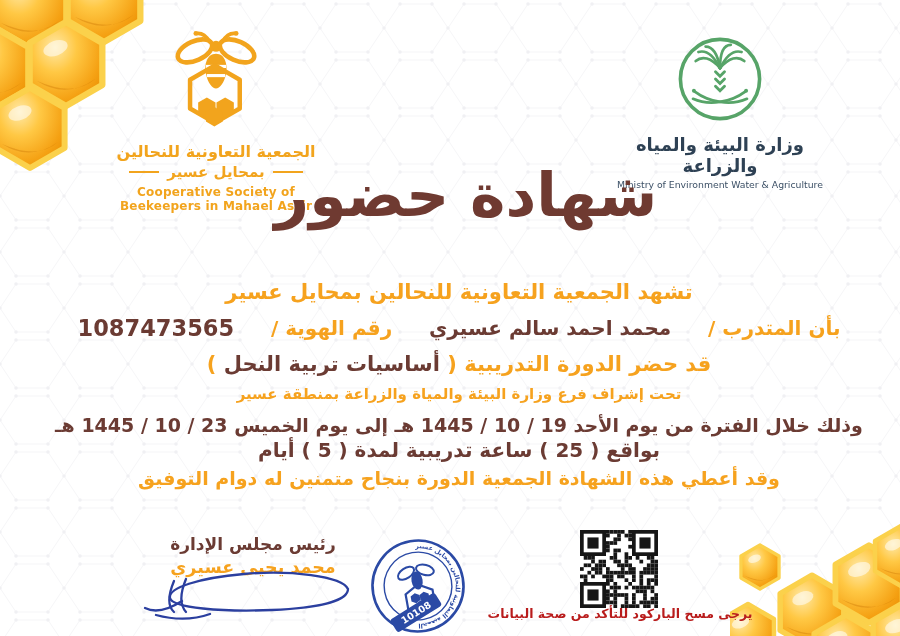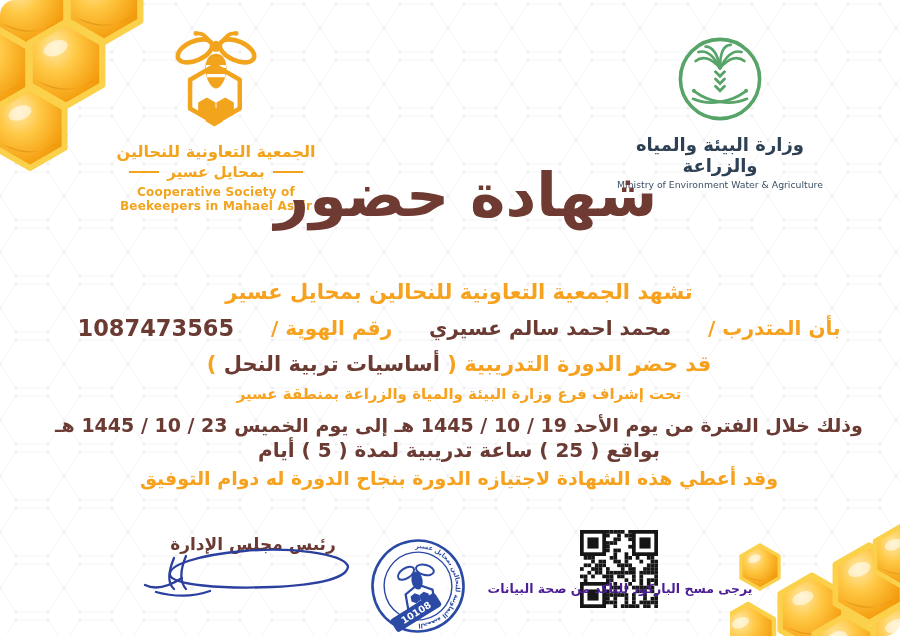--- a/index.html
+++ b/index.html
@@ -1,17 +1,17 @@
 <!DOCTYPE html>
 <html lang="ar"><head>
 <meta charset="utf-8">
 <style>
   html,body{margin:0;padding:0;background:#fff;}
   .cert{position:relative;width:900px;height:636px;overflow:hidden;background:#ffffff;
-        font-family:"DejaVu Sans","Liberation Sans",sans-serif;border-radius:15px;}
+        font-family:"DejaVu Sans","Liberation Sans",sans-serif;}
   .bg{position:absolute;left:0;top:0;z-index:0;}
   .corner{position:absolute;z-index:1;}
   .corner.tl{left:0;top:0;}
   .corner.br{right:0;bottom:0;}
 
   
   .org{position:absolute;left:108px;top:28px;width:216px;text-align:center;z-index:2;}
   .org-title{color:#f2a41d;font-weight:bold;font-size:16px;margin-top:2px;}
   .org-sub{display:flex;align-items:center;justify-content:center;gap:8px;color:#f2a41d;
            font-weight:bold;font-size:15px;margin-top:2px;}
@@ -40,22 +40,22 @@
   .l-hours{font-size:20px;margin-bottom:5px;}
   .l-close{font-size:19px;}
 
   
   .sig{position:absolute;left:128px;top:534px;width:250px;text-align:center;z-index:2;}
   .sig-title{color:#6b3b33;font-weight:bold;font-size:17px;}
   .sig-name{color:#f6a21e;font-weight:bold;font-size:17.5px;margin-top:3px;}
   .sig-scribble{margin-top:-14px;}
   .stamp{position:absolute;left:370px;top:538px;z-index:2;transform:rotate(-10deg);}
   .qr{position:absolute;left:580px;top:530px;z-index:2;background:#fff;}
-  .qr-caption{position:absolute;left:470px;top:581px;width:300px;text-align:center;z-index:2;
-              color:#4c1d95;font-weight:bold;font-size:12.5px;}
+  .qr-caption{position:absolute;left:470px;top:606px;width:300px;text-align:center;z-index:2;
+              color:#b91c1c;font-weight:bold;font-size:12.5px;}
 </style>
 </head>
 <body>
 
 <div class="cert">
 
   <svg class="bg" width="900" height="636">
     <defs>
       <pattern id="bgp" width="64" height="56" patternUnits="userSpaceOnUse">
         <polygon points="16,4 48,4 64,28 48,52 16,52 0,28" fill="none" stroke="#ededf1" stroke-width="1"></polygon>
@@ -187,25 +187,26 @@
       <span class="maroon id-number">1087473565</span>
     </div>
 
     <div class="l-course">
       <span class="orange">قد حضر الدورة التدريبية ( </span><span class="maroon">أساسيات تربية النحل</span><span class="orange"> )</span>
     </div>
 
     <div class="l-sup orange">تحت إشراف فرع وزارة البيئة والمياة والزراعة بمنطقة عسير</div>
     <div class="l-period maroon">وذلك خلال الفترة من يوم الأحد 19 / 10 / 1445 هـ إلى يوم الخميس  23 / 10 / 1445 هـ</div>
     <div class="l-hours maroon">بواقع ( 25 ) ساعة تدريبية لمدة ( 5 ) أيام</div>
-    <div class="l-close orange">وقد أعطي هذه الشهادة لاجتيازه الدورة بنجاح الدورة له دوام التوفيق</div>
+    <div class="l-close orange">وقد أعطي هذه الشهادة الجمعية الدورة بنجاح متمنين له دوام التوفيق</div>
   </div>
 
   <div class="sig">
     <div class="sig-title" dir="rtl">رئيس مجلس الإدارة</div>
+    <div class="sig-name" dir="rtl">محمد يحيى عسيري</div>
     <svg class="sig-scribble" width="230" height="58" viewBox="0 0 230 58">
       <g stroke="#2b3f9f" stroke-width="2.3" fill="none" stroke-linecap="round">
         <path d="M210,26 C204,13 152,7 106,11 C60,15 30,25 32,35 C34,45 84,49 134,47 C180,45 210,38 210,26 Z"></path>
         <path d="M44,38 C30,47 17,50 7,45"></path>
         <path d="M36,18 C31,30 28,42 36,49"></path>
         <path d="M48,16 C43,28 41,41 48,49"></path>
         <path d="M18,52 C40,58 58,56 72,51"></path>
       </g>
     </svg>
   </div>

